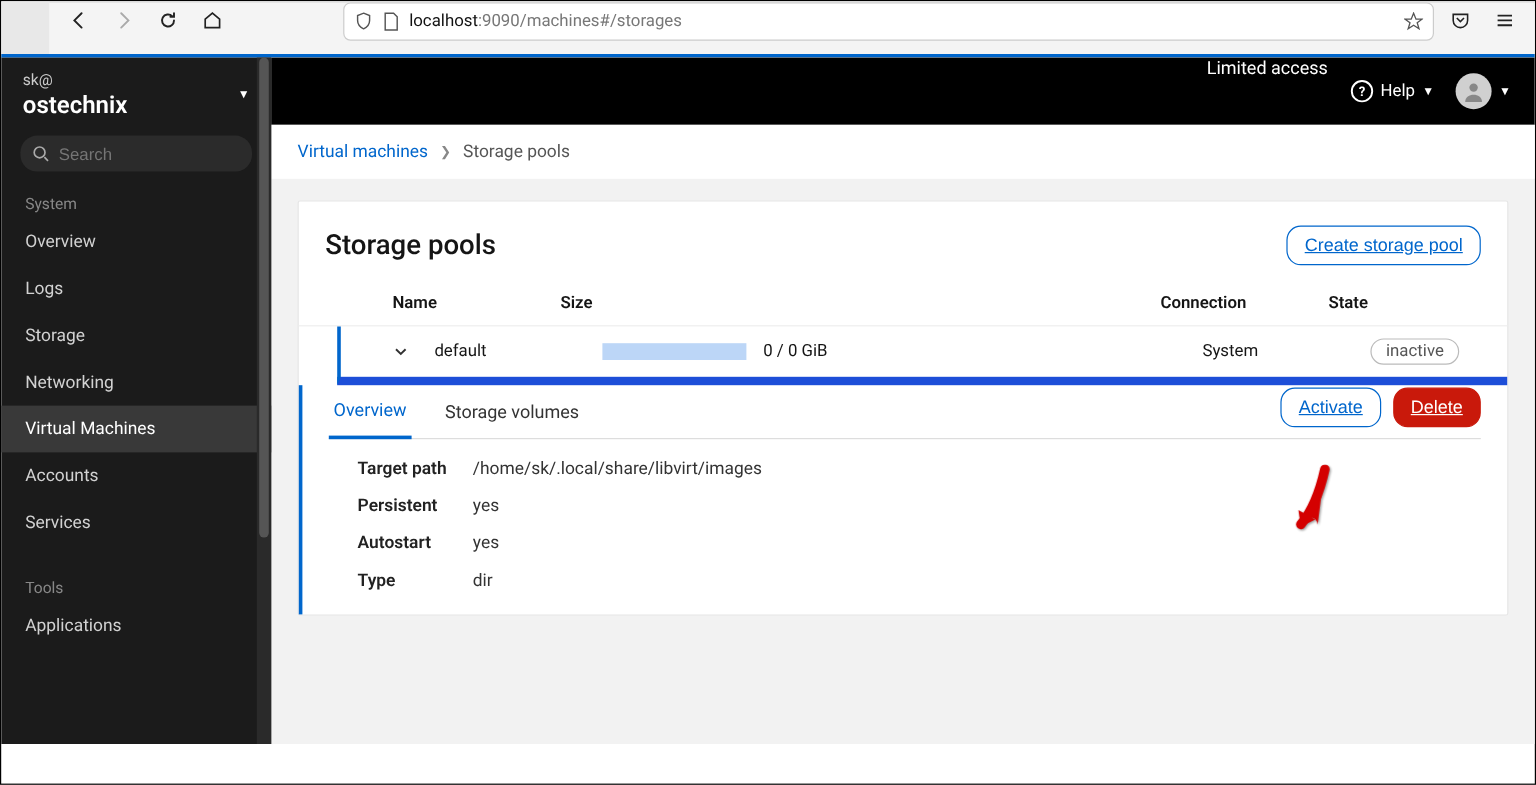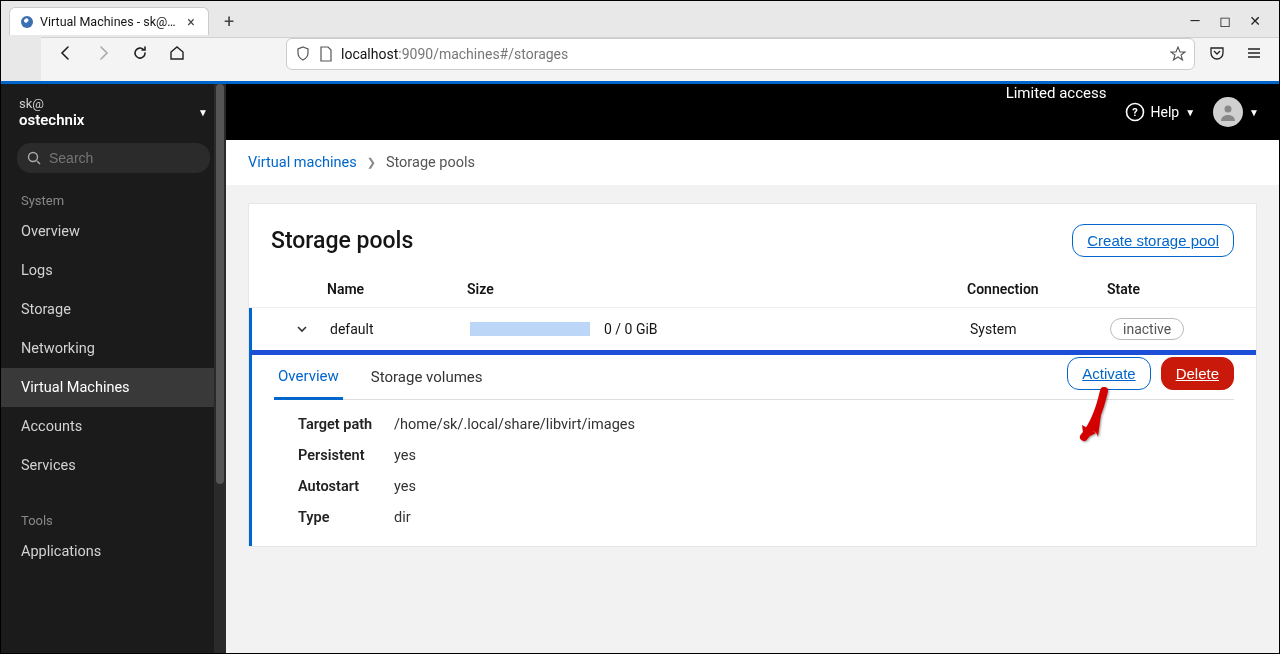--- a/index.html
+++ b/index.html
@@ -29,21 +29,21 @@
   
   .accent-line { height: 3px; background: #0066cc; }
 
   
   .app { display: flex; height: calc(654px - 36px - 44px - 2px); }
 
   
   .sidebar { width: 225px; background: #1b1b1b; color: #d2d2d2; display: flex; flex-direction: column; font-size: 14.5px; position:relative;}
   .host-switch { display: flex; align-items: center; justify-content: space-between; padding: 12px 18px 14px 18px; color: #fff; }
   .host-switch .user { font-size: 13px; color: #ccc; }
-  .host-switch .host { font-size: 15px; font-weight: 600; color: #fff; }
+  .host-switch .host { font-size: 20px; font-weight: 600; color: #fff; }
   .host-switch .caret { font-size: 10px; color: #fff; }
   .search-wrap { padding: 0 16px 10px 16px; }
   .search { display: flex; align-items: center; background: #2b2b2b; border-radius: 14px; padding: 7px 10px; gap: 8px; color: #aaa; }
   .search input { background: transparent; border: none; outline: none; color: #ddd; font-size: 14px; width: 100%; }
   .section-label { color: #888; font-size: 13px; padding: 10px 20px 4px 20px; }
   .nav-item { padding: 11px 20px; color: #d2d2d2; cursor: pointer; }
   .nav-item.active { background: #393939; color: #fff; }
   .sidebar-scroll { position:absolute; right:0; top:0; bottom:0; width:12px; background:#2a2a2a;}
   .sidebar-scroll .thumb { position:absolute; left:2px; right:2px; top:0; height:70%; background:#555; border-radius:4px;}
 
@@ -62,21 +62,21 @@
   .content { padding: 18px 22px; }
   .card { background: #fff; border: 1px solid #e6e6e6; border-radius: 2px; }
   .card-header { display: flex; align-items: center; justify-content: space-between; padding: 20px 22px 14px 22px; }
   .card-header h1 { font-size: 23px; font-weight: 500; }
   .btn { font-size: 15px; padding: 7px 14px; border-radius: 12px; border: 1px solid; background: #fff; cursor: pointer; text-decoration: underline; }
   .btn-secondary { color: #06c; border-color: #06c; }
   .btn-danger { background: #c9190b; color: #fff; border-color: #c9190b; }
 
   
   .pool-head { display: grid; grid-template-columns: 56px 140px 500px 140px 1fr; padding: 10px 22px; font-weight: 600; color: #151515; border-bottom: 1px solid #eee;}
-  .pool-row { display: grid; grid-template-columns: 56px 140px 500px 140px 1fr; align-items:center; padding: 10px 22px; border-left: 3px solid #06c; border-bottom:5px solid #1d4ed8;}
+  .pool-row { display: grid; grid-template-columns: 56px 140px 500px 140px 1fr; align-items:center; padding: 10px 22px; border-left: 3px solid #06c; border-bottom:7px solid #1d4ed8;margin-left:32px;}
   .expand-caret { display:flex; justify-content:center; font-size:12px;}
   .size-cell { display:flex; align-items:center; gap:14px;}
   .progress { width: 120px; height: 14px; background: #bcd6f7; }
   .state-badge { display:inline-block; border:1px solid #bbb; border-radius:14px; padding:2px 12px; font-size:14px; color:#555;}
 
   
   .detail { border-left: 3px solid #06c; padding: 0 22px 20px 22px; position:relative;}
   .tabs-row { display:flex; align-items:center; border-bottom:1px solid #ddd; }
   .tab-btn { padding: 12px 4px; margin-right: 24px; font-size:15px; color:#333; cursor:pointer;}
   .tab-btn.active { color:#06c; border-bottom:3px solid #06c; margin-bottom:-1px;}
@@ -88,38 +88,20 @@
   
   .arrow { position: fixed; left: 1076px; top: 387px; width: 40px; height: 60px; pointer-events: none; }
   .arrow svg { filter: drop-shadow(1px 1px 1px rgba(0,0,0,.4)); }
 
   svg { display:block; }
 </style>
 </head>
 <body>
 
 <div class="browser-chrome">
-  <div class="tabbar">
-    <div class="tab">
-      <span class="favicon">
-        <svg viewBox="0 0 14 14">
-            <circle cx="7" cy="7" r="6" fill="#3c6eb4"></circle>
-            <path d="M5.5 3.5a2 2 0 013 1.7c0 1-.7 1.6-1.5 1.8v.5a2 2 0 01-3-1.7c0-1 .7-1.6 1.5-1.8v-.5z" fill="#fff"></path>
-          </svg>
-      </span>
-      <span class="label">Virtual Machines - sk@os</span>
-      <span class="close">×</span>
-    </div>
-    <div class="newtab">+</div>
-    <div class="window-controls">
-      <span>—</span>
-      <span>◻</span>
-      <span>✕</span>
-    </div>
-  </div>
   <div class="toolbar">
     <div class="icon-btn">
         <svg width="18" height="18" viewBox="0 0 18 18">
           <path d="M11 3l-6 6 6 6" stroke="#222" stroke-width="1.6" fill="none" stroke-linecap="round"></path>
         </svg>
       </div>
     <div class="icon-btn disabled">
         <svg width="18" height="18" viewBox="0 0 18 18">
           <path d="M7 3l6 6-6 6" stroke="#aaa" stroke-width="1.6" fill="none" stroke-linecap="round"></path>
         </svg>

